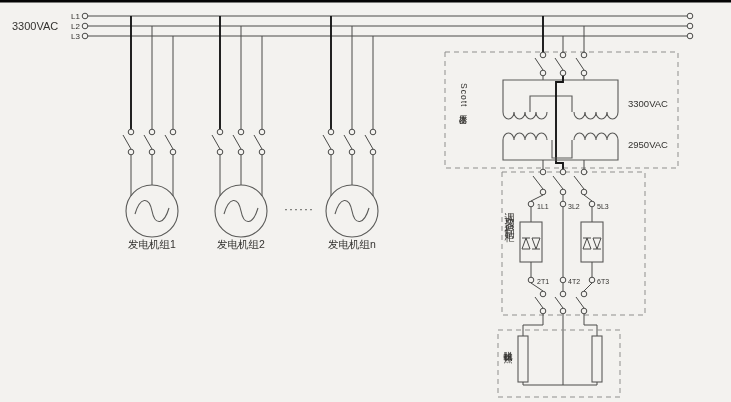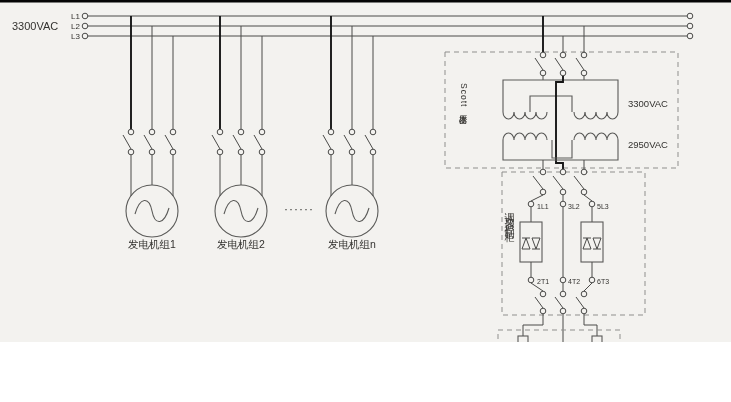--- a/index.html
+++ b/index.html
@@ -1,17 +1,17 @@
 <!DOCTYPE html>
 <html><head>
 <meta charset="utf-8">
 <style>
   html,body{margin:0;padding:0;background:#ffffff;}
   #canvas{
-    position:relative;width:731px;height:342px;
+    position:relative;width:731px;height:402px;
     background:#f3f2ef;overflow:hidden;
     font-family:"Liberation Sans", sans-serif;
   }
   svg{position:absolute;left:0;top:0;}
   .wire{stroke:#4a4a48;stroke-width:1;fill:none;}
   .bold{stroke:#161616;stroke-width:1.9;fill:none;}
   .outline{stroke:#5a5a58;stroke-width:1.1;fill:none;}
   .dashbox{stroke:#8f8f8d;stroke-width:1;fill:none;stroke-dasharray:5 4;}
   .term{fill:#f3f2ef;stroke:#4a4a48;stroke-width:1;}
   .tri{fill:none;stroke:#4a4a48;stroke-width:1;}

